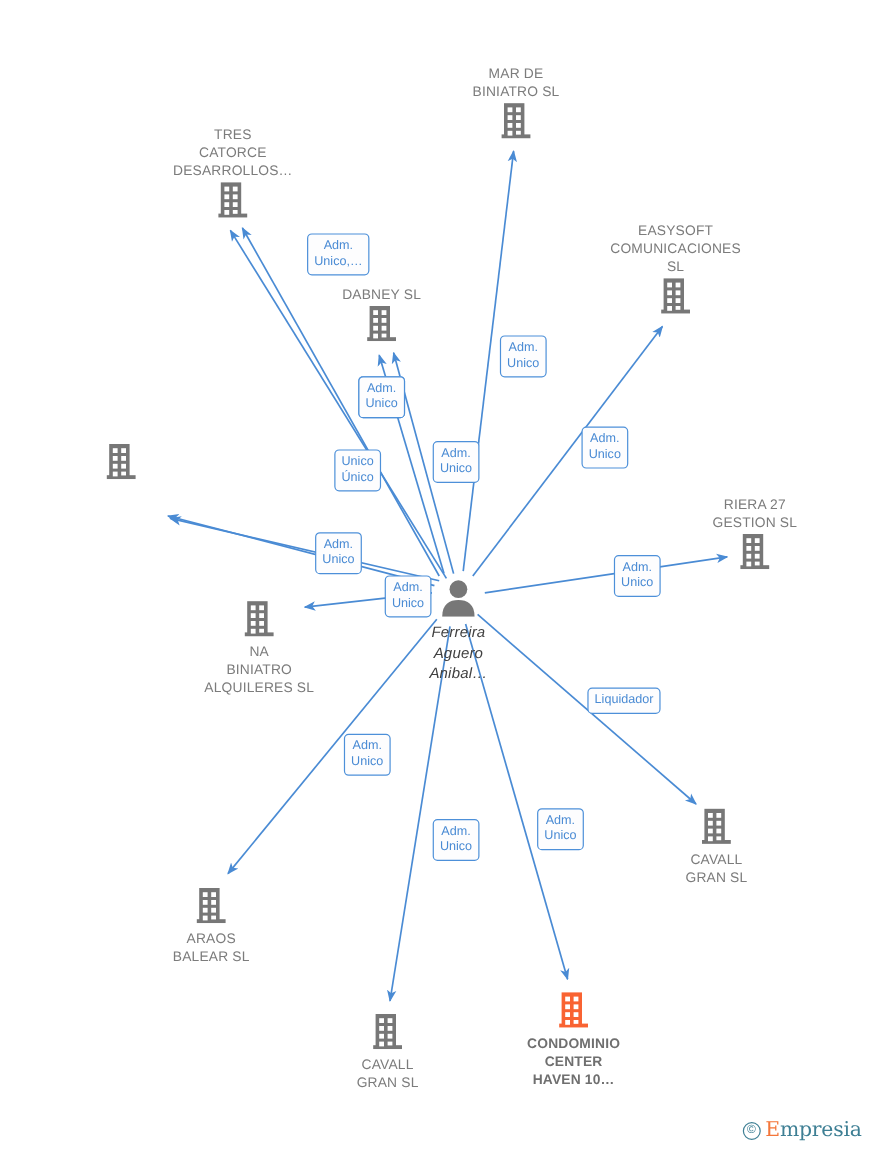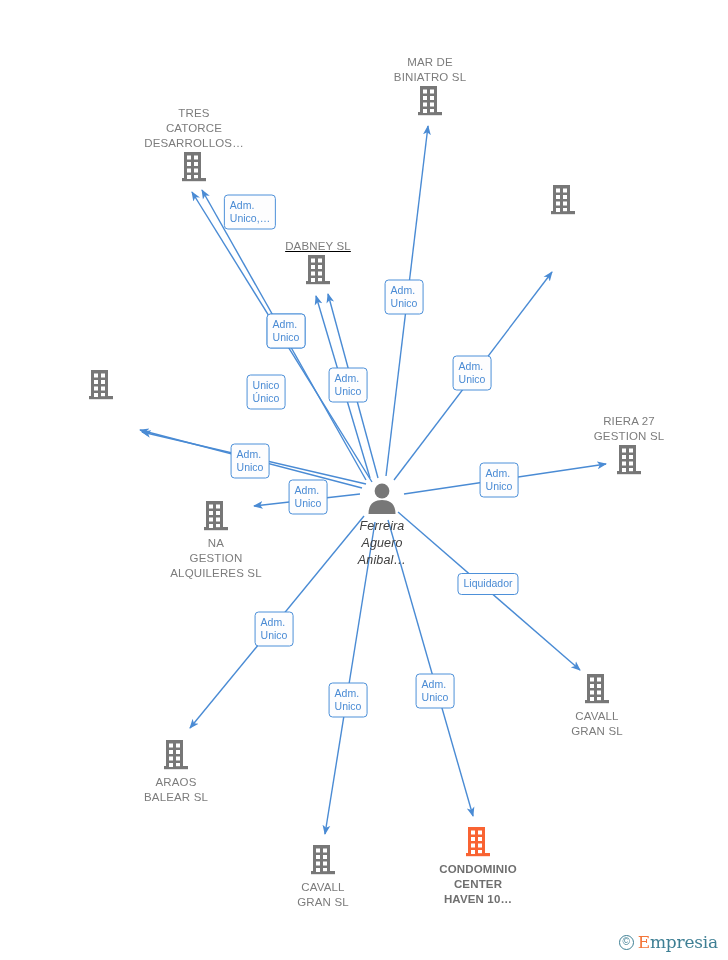--- a/index.html
+++ b/index.html
@@ -56,24 +56,25 @@
   }
   .edge-label {
     position: absolute;
     box-sizing: border-box;
     border: 1.4px solid #4d90d9;
     border-radius: 4px;
     background: #fdfdfe;
     color: #4a8bd4;
     font-size: 10.5px;
     line-height: 13px;
-    text-align: left;
+    text-align: center;
     padding: 3px 5px 4px 5px;
     white-space: pre-line;
     transform: translate(-50%, -50%);
+    margin-left: 32px;
   }
   #footer-logo {
     position: absolute;
     right: 10px;
     bottom: 8px;
     display: flex;
     align-items: center;
     gap: 4px;
     font-size: 17px;
   }
@@ -152,34 +153,37 @@
             <rect x="14" y="4.5" width="4" height="4" fill="#fff"></rect>
             <rect x="7" y="11" width="4" height="4" fill="#fff"></rect>
             <rect x="14" y="11" width="4" height="4" fill="#fff"></rect>
             <rect x="7" y="17.5" width="4" height="4" fill="#fff"></rect>
             <rect x="14" y="17.5" width="4" height="4" fill="#fff"></rect>
             <rect x="7" y="24" width="4" height="4" fill="#fff"></rect>
             <rect x="14" y="24" width="4" height="3.2" fill="#fff"></rect>
           </svg></span>
       </div>
       <div class="node" style="left: 563px; top: 184px;">
-        <span class="glyph"><svg width="28" height="32" viewBox="0 0 28 32">
-            <rect x="4" y="1" width="17" height="27" fill="#777777"></rect>
-            <rect x="2" y="27" width="24" height="3.2" fill="#777777"></rect>
-            <rect x="7" y="4.5" width="4" height="4" fill="#fff"></rect>
-            <rect x="14" y="4.5" width="4" height="4" fill="#fff"></rect>
-            <rect x="7" y="11" width="4" height="4" fill="#fff"></rect>
-            <rect x="14" y="11" width="4" height="4" fill="#fff"></rect>
-            <rect x="7" y="17.5" width="4" height="4" fill="#fff"></rect>
-            <rect x="14" y="17.5" width="4" height="4" fill="#fff"></rect>
-            <rect x="7" y="24" width="4" height="4" fill="#fff"></rect>
-            <rect x="14" y="24" width="4" height="3.2" fill="#fff"></rect>
-          </svg></span>
-      </div>
-      <div class="node" style="left: 318px; top: 237px; text-decoration: underline;">
+        <span class="caption">EASYSOFT
+COMUNICACIONES
+SL</span>
+        <span class="glyph"><svg width="28" height="32" viewBox="0 0 28 32">
+            <rect x="4" y="1" width="17" height="27" fill="#777777"></rect>
+            <rect x="2" y="27" width="24" height="3.2" fill="#777777"></rect>
+            <rect x="7" y="4.5" width="4" height="4" fill="#fff"></rect>
+            <rect x="14" y="4.5" width="4" height="4" fill="#fff"></rect>
+            <rect x="7" y="11" width="4" height="4" fill="#fff"></rect>
+            <rect x="14" y="11" width="4" height="4" fill="#fff"></rect>
+            <rect x="7" y="17.5" width="4" height="4" fill="#fff"></rect>
+            <rect x="14" y="17.5" width="4" height="4" fill="#fff"></rect>
+            <rect x="7" y="24" width="4" height="4" fill="#fff"></rect>
+            <rect x="14" y="24" width="4" height="3.2" fill="#fff"></rect>
+          </svg></span>
+      </div>
+      <div class="node" style="left: 318px; top: 237px;">
         <span class="caption">DABNEY SL</span>
         <span class="glyph"><svg width="28" height="32" viewBox="0 0 28 32">
             <rect x="4" y="1" width="17" height="27" fill="#777777"></rect>
             <rect x="2" y="27" width="24" height="3.2" fill="#777777"></rect>
             <rect x="7" y="4.5" width="4" height="4" fill="#fff"></rect>
             <rect x="14" y="4.5" width="4" height="4" fill="#fff"></rect>
             <rect x="7" y="11" width="4" height="4" fill="#fff"></rect>
             <rect x="14" y="11" width="4" height="4" fill="#fff"></rect>
             <rect x="7" y="17.5" width="4" height="4" fill="#fff"></rect>
             <rect x="14" y="17.5" width="4" height="4" fill="#fff"></rect>
@@ -224,21 +228,21 @@
             <rect x="7" y="4.5" width="4" height="4" fill="#fff"></rect>
             <rect x="14" y="4.5" width="4" height="4" fill="#fff"></rect>
             <rect x="7" y="11" width="4" height="4" fill="#fff"></rect>
             <rect x="14" y="11" width="4" height="4" fill="#fff"></rect>
             <rect x="7" y="17.5" width="4" height="4" fill="#fff"></rect>
             <rect x="14" y="17.5" width="4" height="4" fill="#fff"></rect>
             <rect x="7" y="24" width="4" height="4" fill="#fff"></rect>
             <rect x="14" y="24" width="4" height="3.2" fill="#fff"></rect>
           </svg></span>
         <span class="caption">NA
-GESTION
+BINIATRO
 ALQUILERES SL</span>
       </div>
       <div class="node" style="left: 597px; top: 673px;">
         <span class="glyph"><svg width="28" height="32" viewBox="0 0 28 32">
             <rect x="4" y="1" width="17" height="27" fill="#777777"></rect>
             <rect x="2" y="27" width="24" height="3.2" fill="#777777"></rect>
             <rect x="7" y="4.5" width="4" height="4" fill="#fff"></rect>
             <rect x="14" y="4.5" width="4" height="4" fill="#fff"></rect>
             <rect x="7" y="11" width="4" height="4" fill="#fff"></rect>
             <rect x="14" y="11" width="4" height="4" fill="#fff"></rect>

